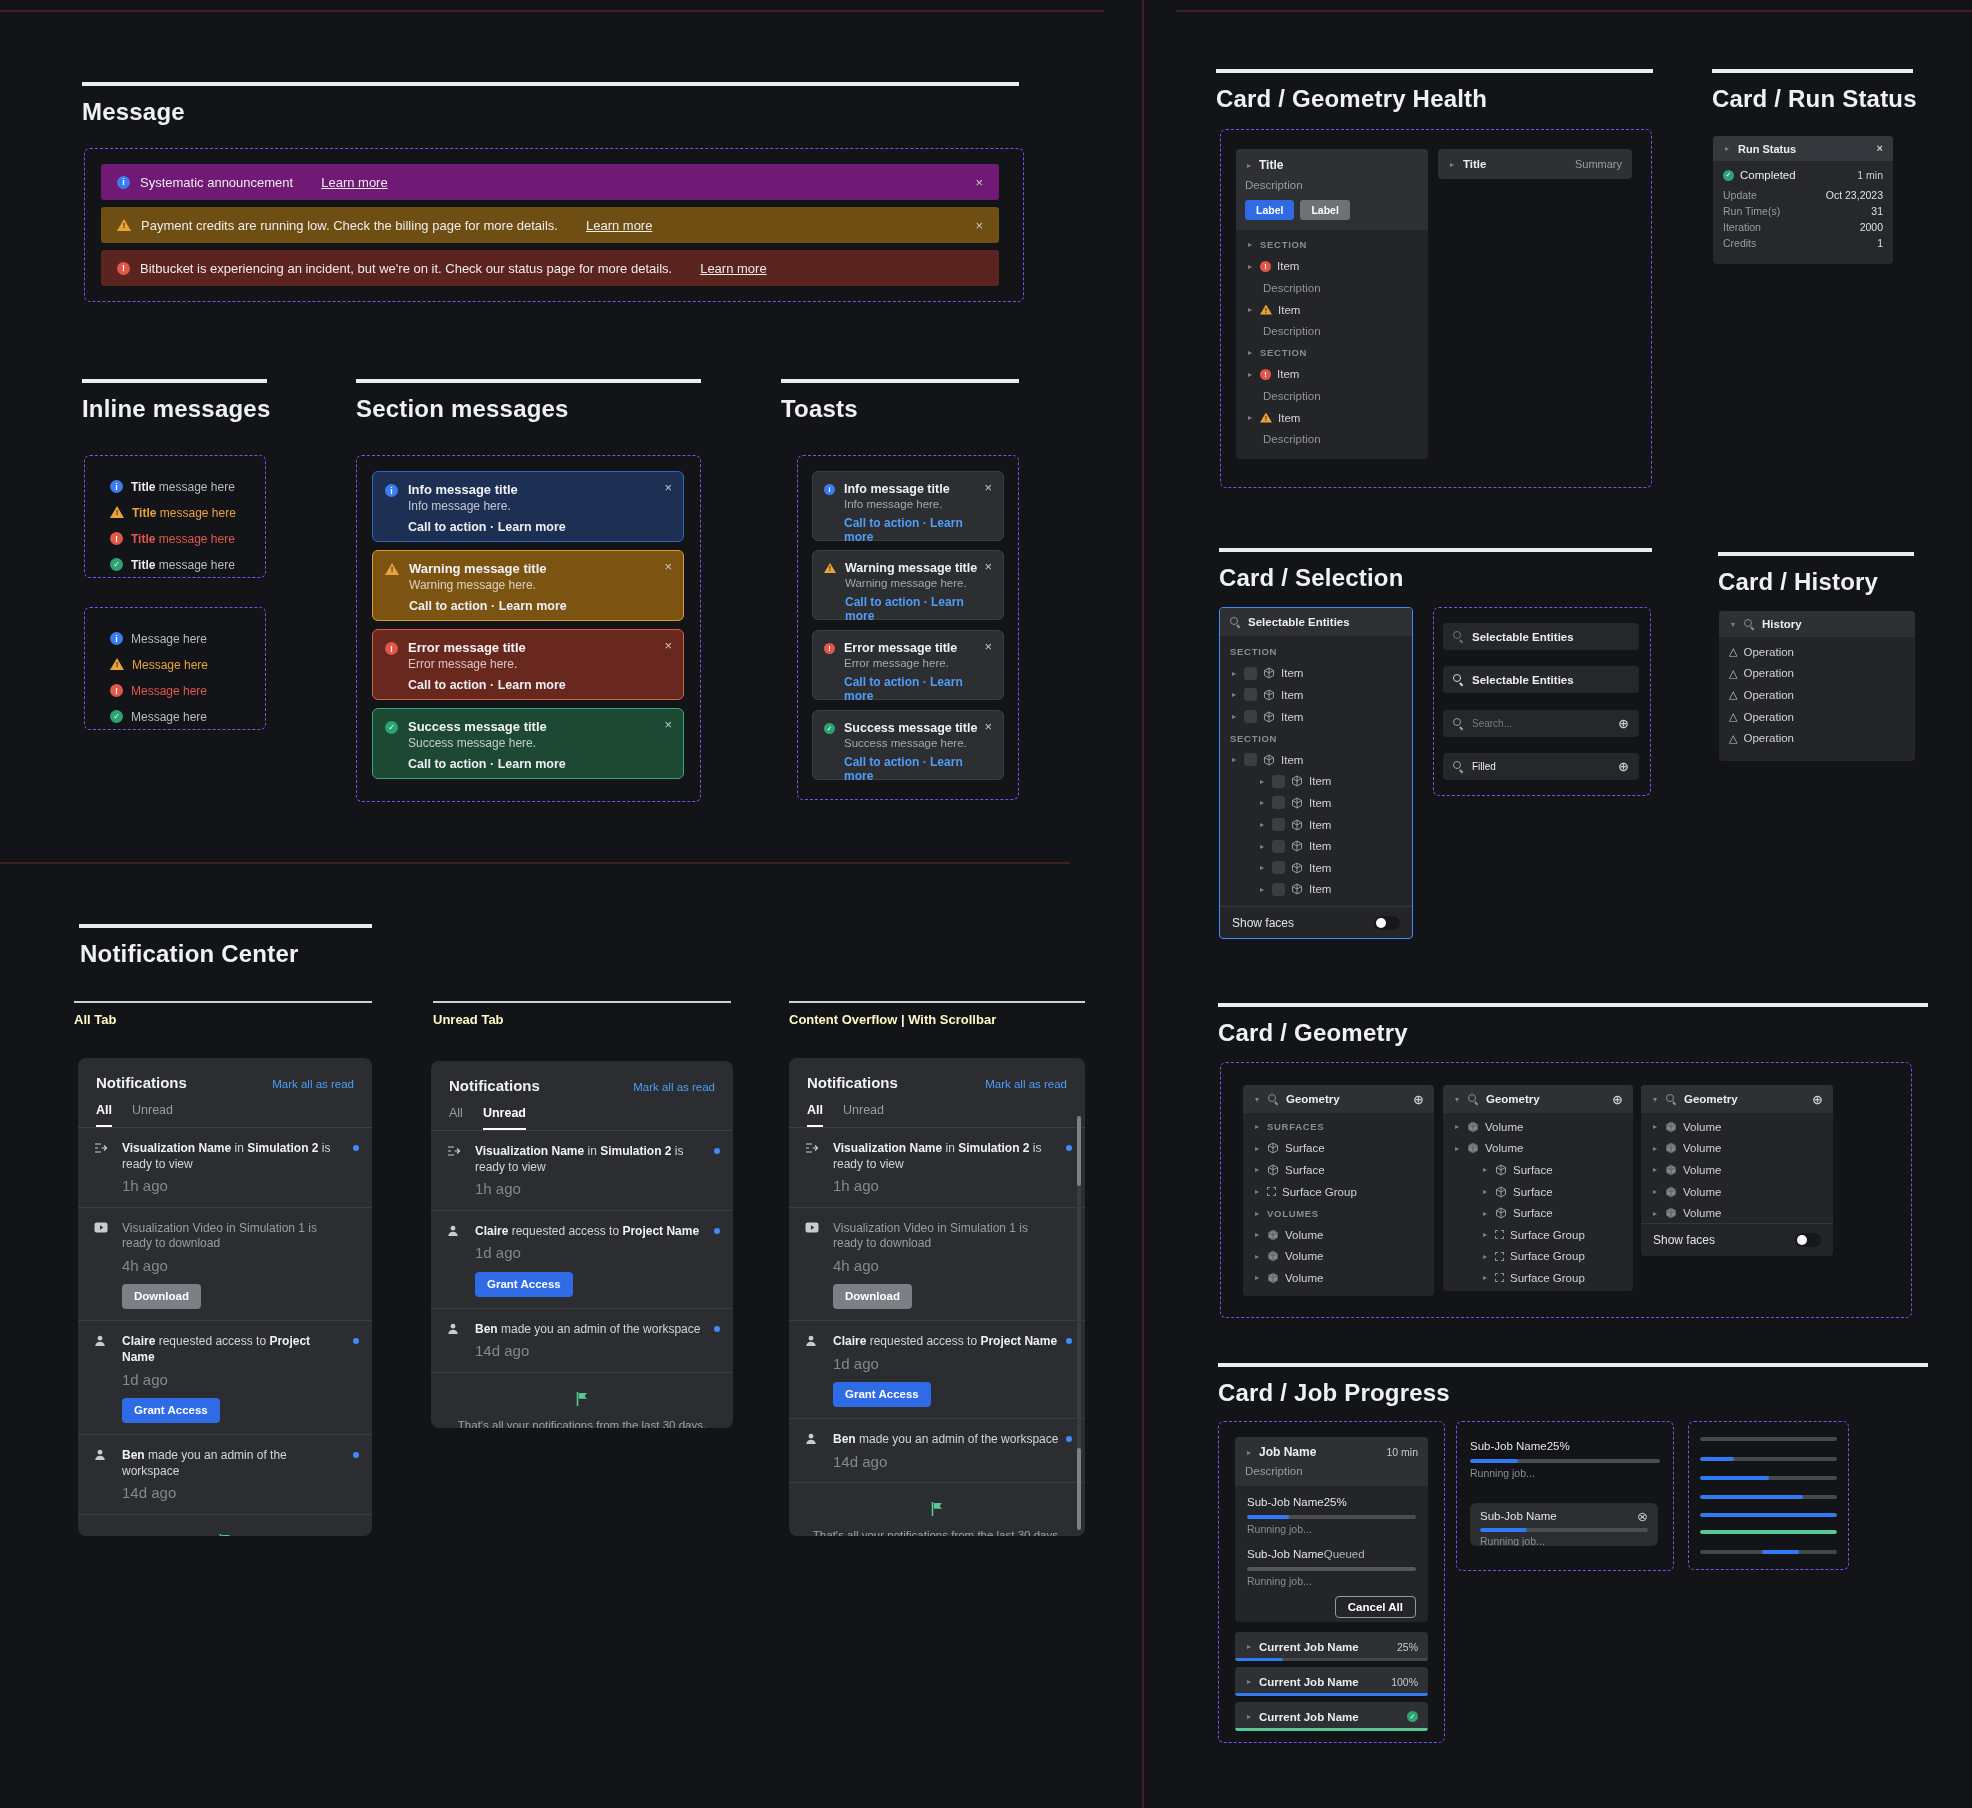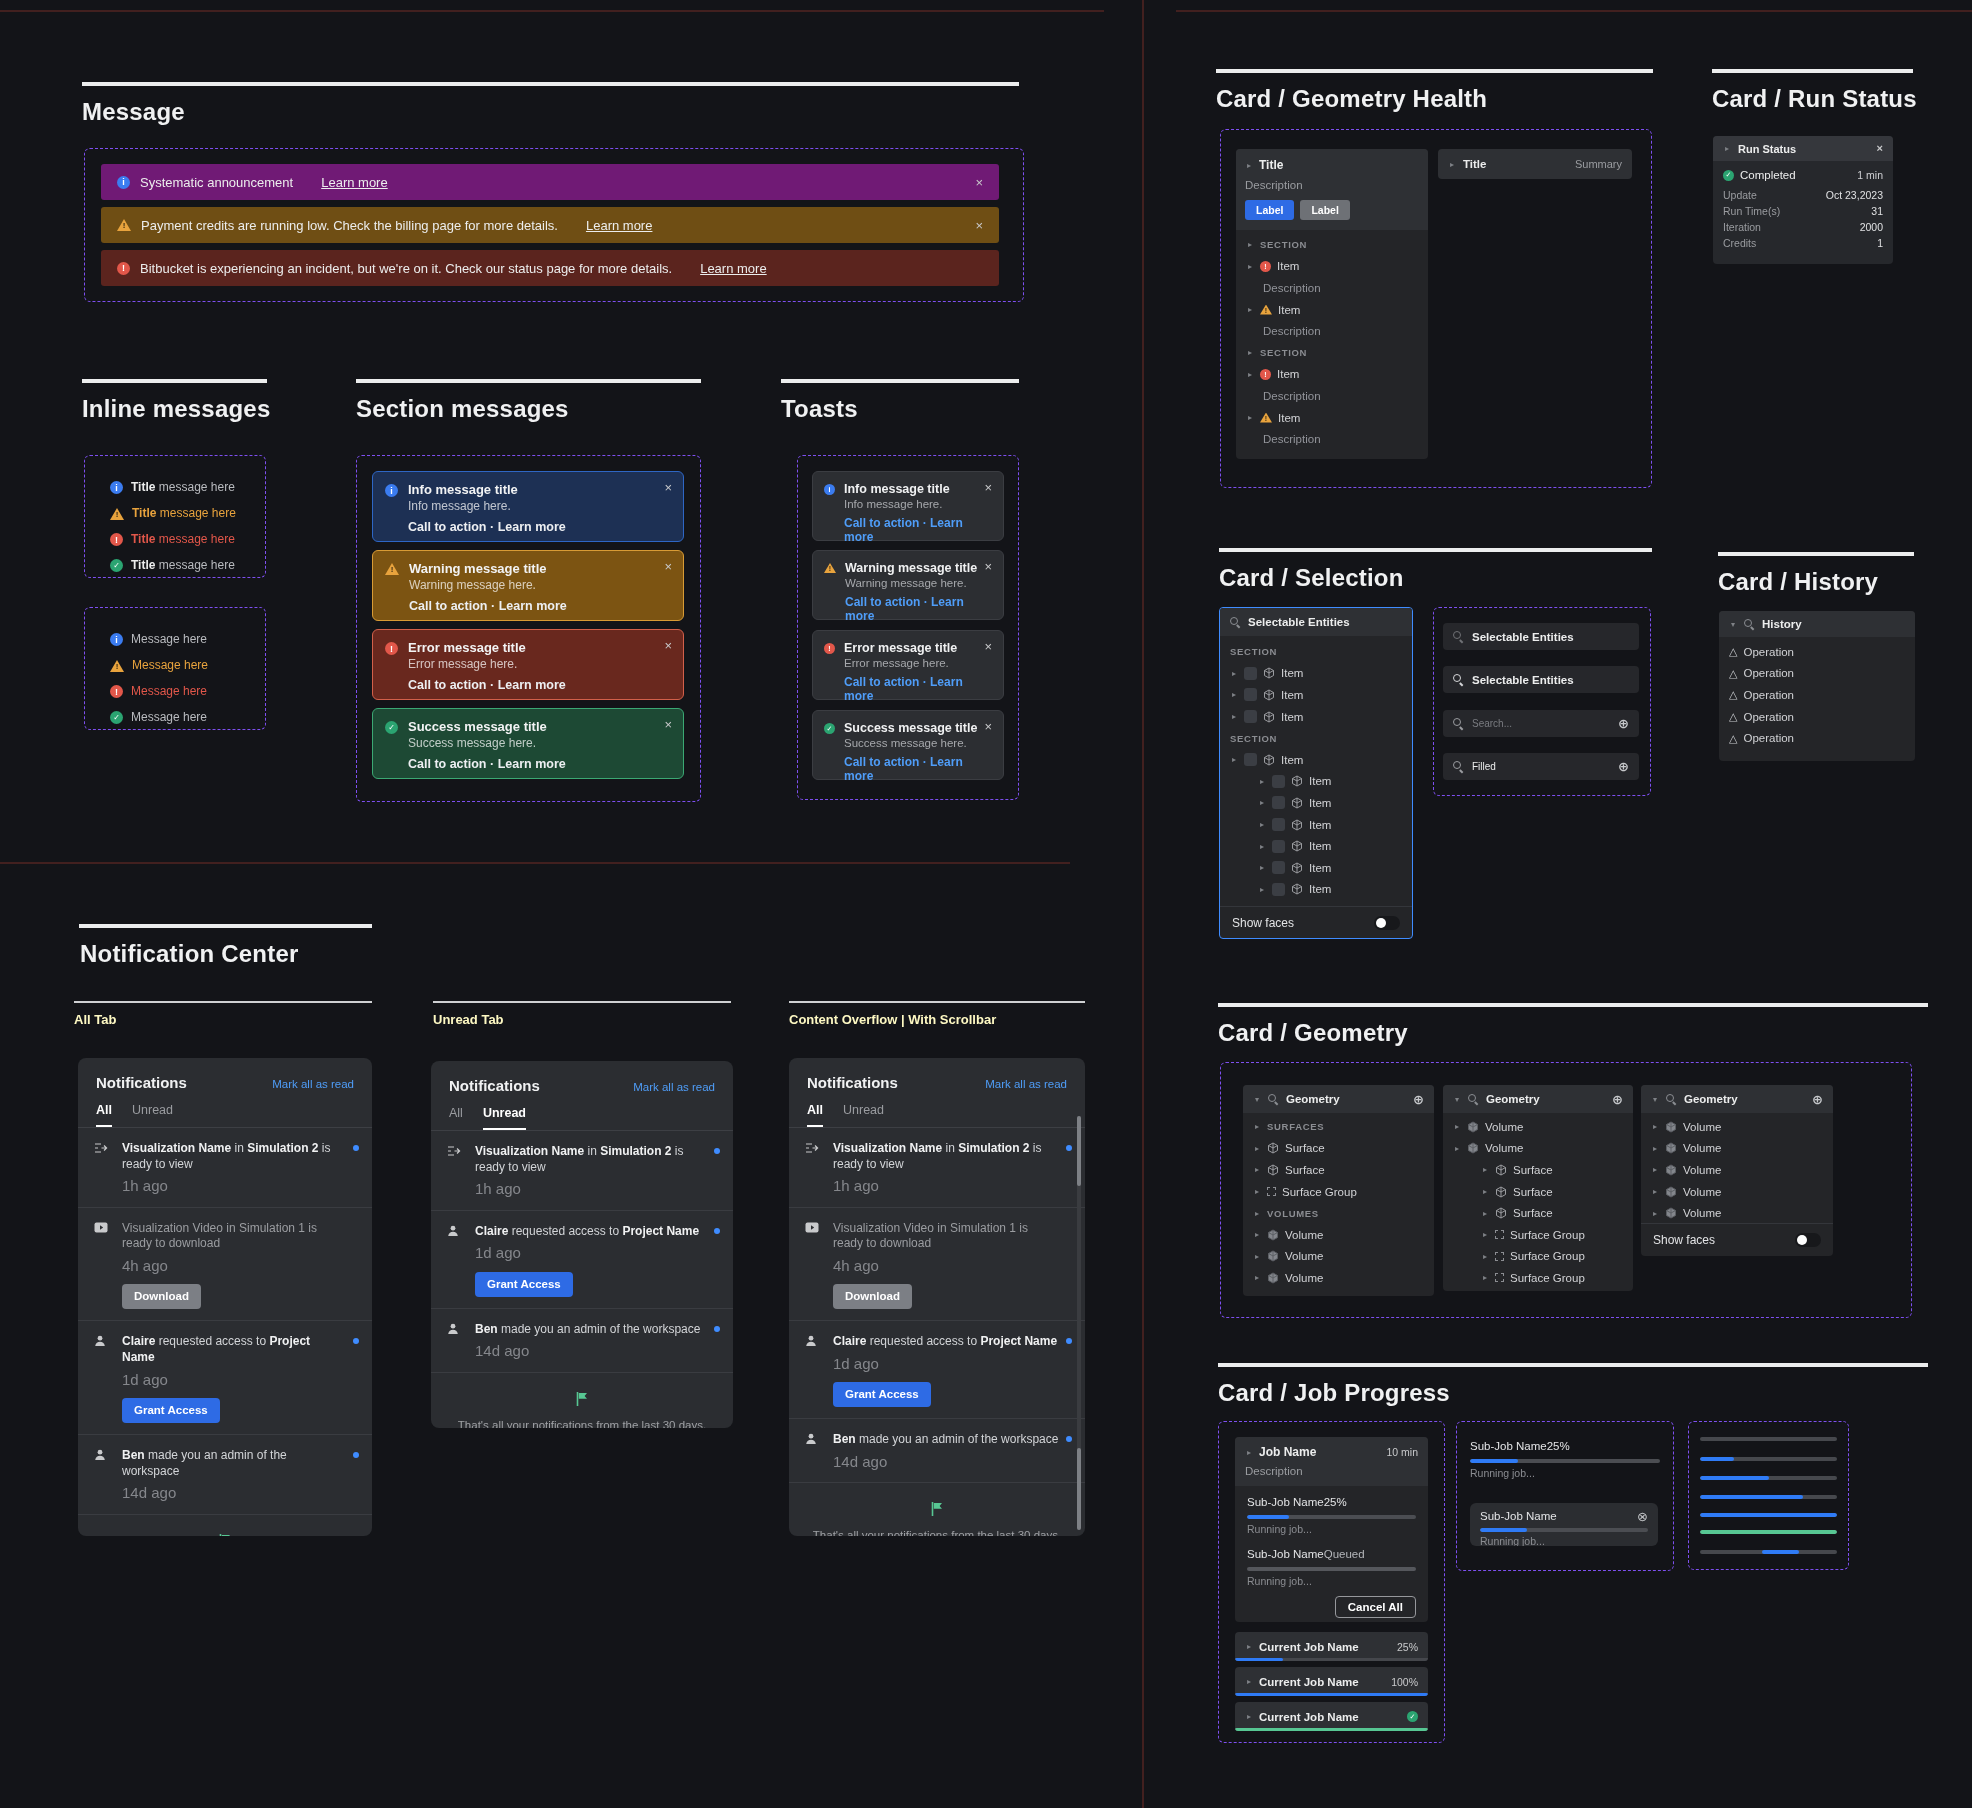--- a/index.html
+++ b/index.html
@@ -34,21 +34,21 @@
 .sgico{width:9px;height:9px;border:1px dashed #8b8d92;flex:none}
 .tg{width:26px;height:14px;background:#17181b;border-radius:7px;position:relative;flex:none}
 .tg::after{content:"";position:absolute;left:2px;top:2px;width:10px;height:10px;background:#fdfdfd;border-radius:50%}
 
 .ban{height:36px;border-radius:3px;display:flex;align-items:center;padding:0 16px;font-size:13px;gap:10px;color:#eceded}
 .ban .lm{text-decoration:underline;margin-left:18px;color:#eceded}
 .ban .bx{margin-left:auto}
 .b-info{background:#701a75}.b-warn{background:#6f4e14}.b-err{background:#5b241e}
 
 .ibox{position:absolute;display:flex;flex-direction:column;gap:12px;padding:14px 0 0 14px}
-.irow{display:flex;align-items:flex-end;gap:8px;font-size:12px;color:#b9bbbf}
+.irow{display:flex;align-items:flex-start;gap:8px;font-size:12px;color:#b9bbbf}
 .irow b{color:#eceded}
 .irow.warn,.irow.warn b{color:#e8a33d}
 .irow.err,.irow.err b{color:#e2574a}
 
 .smcard{position:absolute;width:312px;height:71px;border-radius:6px;padding:10px 12px;display:flex;gap:10px}
 .m-info{background:#1d3054;border:1px solid #2e66c4}
 .m-warn{background:#7c5412;border:1px solid #d89b35}
 .m-err{background:#69281e;border:1px solid #d2604a}
 .m-ok{background:#1d4934;border:1px solid #3ba873}
 .smtit{font-size:13px;font-weight:bold;color:#f2f3f4}

